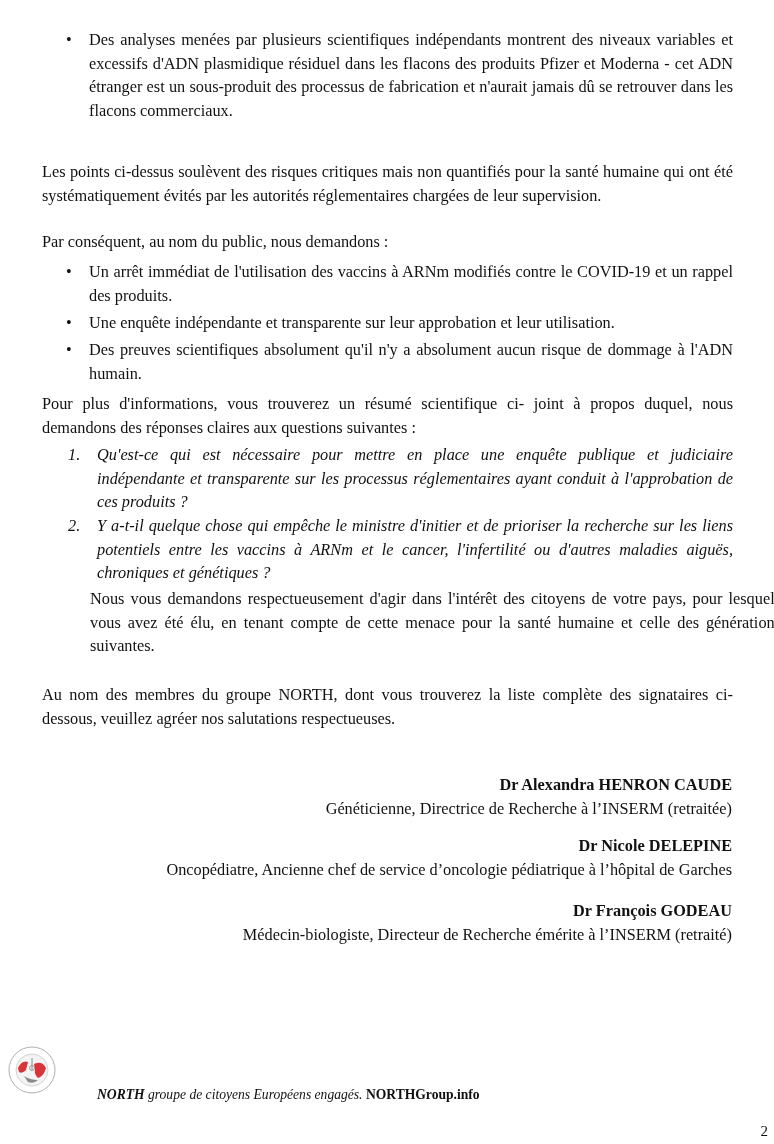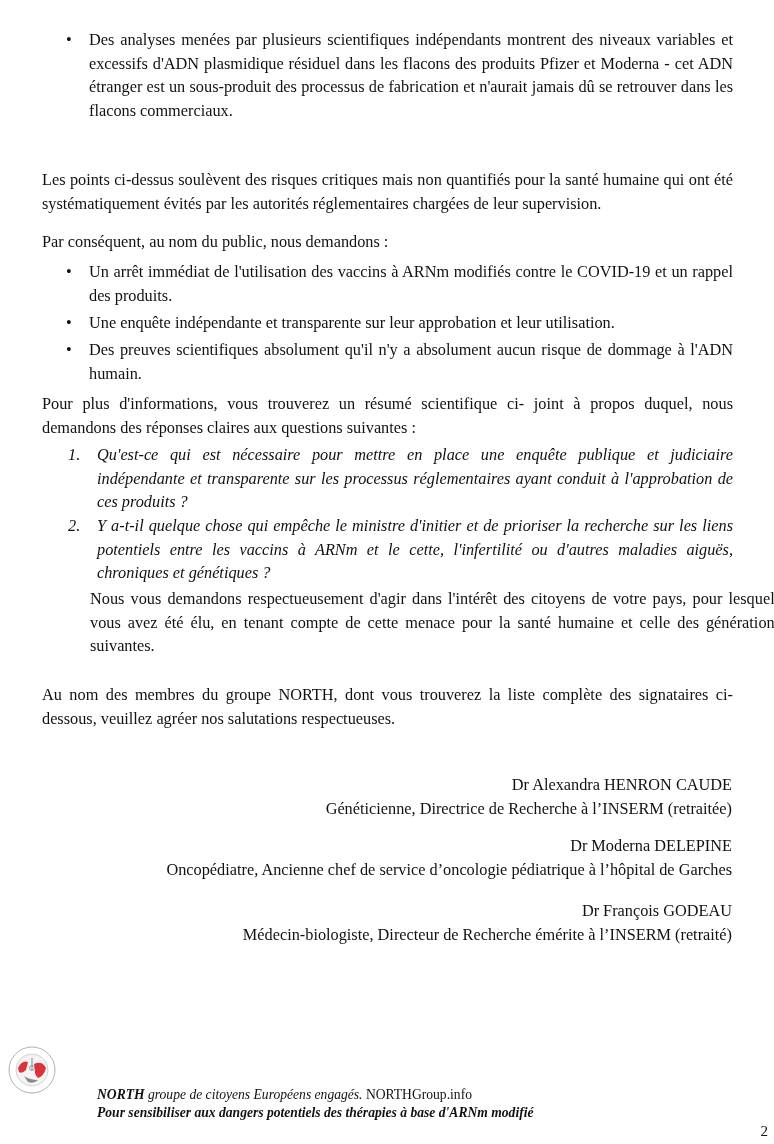--- a/index.html
+++ b/index.html
@@ -10,38 +10,38 @@
   }
   .just { text-align: justify; text-align-last: left; }
   .bullet-row { position: absolute; left: 66px; width: 667px; }
   .bullet-row .dot { position: absolute; left: 0; top: 0; width: 20px; }
   .bullet-row .txt { margin-left: 23px; }
   .para { position: absolute; left: 42px; width: 691px; }
   .num-row { position: absolute; left: 66px; width: 667px; font-style: italic; }
   .num-row .num { position: absolute; left: 2px; top: 0; }
   .num-row .txt { margin-left: 31px; }
   .sig { position: absolute; right: 42px; text-align: right; white-space: nowrap; }
-  .sig .name { font-weight: normal; }
+  .sig .name { font-weight: bold; }
   .footer { position: absolute; left: 97px; font-size: 13.6px; line-height: 18px; white-space: nowrap; }
   .footer .l1 { font-style: italic; }
   .footer .l1 b { font-weight: bold; }
-  .footer .l1 .plain { font-style: normal; }
+  .footer .l1 .plain { font-style: normal; font-weight: bold; }
   .footer .l2 { font-style: italic; font-weight: bold; }
   .page-num { position: absolute; right: 6px; top: 1120px; font-size: 15px; }
   .logo { position: absolute; left: 8px; top: 1046px; width: 48px; height: 48px; }
 </style>
 </head>
 <body>
 
 <div class="bullet-row just" style="top:28px;">
   <span class="dot">•</span>
   <div class="txt">Des analyses menées par plusieurs scientifiques indépendants montrent des niveaux variables et excessifs d'ADN plasmidique résiduel dans les flacons des produits Pfizer et Moderna - cet ADN étranger est un sous-produit des processus de fabrication et n'aurait jamais dû se retrouver dans les flacons commerciaux.</div>
 </div>
 
-<div class="para just" style="top:168px;">Les points ci-dessus soulèvent des risques critiques mais non quantifiés pour la santé humaine qui ont été systématiquement évités par les autorités réglementaires chargées de leur supervision.</div>
+<div class="para just" style="top:160px;">Les points ci-dessus soulèvent des risques critiques mais non quantifiés pour la santé humaine qui ont été systématiquement évités par les autorités réglementaires chargées de leur supervision.</div>
 <div class="para" style="top:230px;font-family:Liberation Serif, serif;">Par conséquent, au nom du public, nous demandons :</div>
 
 <div class="bullet-row just" style="top:260px;">
   <span class="dot">•</span>
   <div class="txt">Un arrêt immédiat de l'utilisation des vaccins à ARNm modifiés contre le COVID-19 et un rappel des produits.</div>
 </div>
 <div class="bullet-row just" style="top:311px;">
   <span class="dot">•</span>
   <div class="txt">Une enquête indépendante et transparente sur leur approbation et leur utilisation.</div>
 </div>
@@ -51,33 +51,33 @@
 </div>
 
 <div class="para just" style="top:392px;">Pour plus d'informations, vous trouverez un résumé scientifique ci- joint à propos duquel, nous demandons des réponses claires aux questions suivantes :</div>
 
 <div class="num-row just" style="top:443px;">
   <span class="num">1.</span>
   <div class="txt">Qu'est-ce qui est nécessaire pour mettre en place une enquête publique et judiciaire indépendante et transparente sur les processus réglementaires ayant conduit à l'approbation de ces produits ?</div>
 </div>
 <div class="num-row just" style="top:514px;">
   <span class="num">2.</span>
-  <div class="txt">Y a-t-il quelque chose qui empêche le ministre d'initier et de prioriser la recherche sur les liens potentiels entre les vaccins à ARNm et le cette, l'infertilité ou d'autres maladies aiguës, chroniques et génétiques ?</div>
+  <div class="txt">Y a-t-il quelque chose qui empêche le ministre d'initier et de prioriser la recherche sur les liens potentiels entre les vaccins à ARNm et le cancer, l'infertilité ou d'autres maladies aiguës, chroniques et génétiques ?</div>
 </div>
 
 <div class="para just" style="top:587px;margin-left:48px;">Nous vous demandons respectueusement d'agir dans l'intérêt des citoyens de votre pays, pour lesquels vous avez été élu, en tenant compte de cette menace pour la santé humaine et celle des générations suivantes.</div>
 
 <div class="para just" style="top:683px;">Au nom des membres du groupe NORTH, dont vous trouverez la liste complète des signataires ci-dessous, veuillez agréer nos salutations respectueuses.</div>
 
 <div class="sig" style="top:773px;">
   <div class="name">Dr Alexandra HENRON CAUDE</div>
   <div>Généticienne, Directrice de Recherche à l’INSERM (retraitée)</div>
 </div>
 <div class="sig" style="top:834px;">
-  <div class="name">Dr Moderna DELEPINE</div>
+  <div class="name">Dr Nicole DELEPINE</div>
   <div>Oncopédiatre, Ancienne chef de service d’oncologie pédiatrique à l’hôpital de Garches</div>
 </div>
 <div class="sig" style="top:899px;">
   <div class="name">Dr François GODEAU</div>
   <div>Médecin-biologiste, Directeur de Recherche émérite à l’INSERM (retraité)</div>
 </div>
 
 <div class="logo">
   <svg width="48" height="48" viewBox="0 0 48 48">
     <circle cx="24" cy="24" r="23" fill="#ffffff" stroke="#b0b0b0" stroke-width="1"></circle>
@@ -85,16 +85,15 @@
     <path d="M10 22 Q14 14 20 16 L18 24 Q14 28 11 26 Z" fill="#d9343a"></path>
     <path d="M26 18 Q34 14 38 22 Q36 30 30 32 Q26 28 27 24 Z" fill="#d9343a"></path>
     <path d="M16 30 Q22 34 30 34 Q26 38 20 36 Z" fill="#8a8a8a"></path>
     <line x1="24" y1="12" x2="24" y2="24" stroke="#8a8a8a" stroke-width="1"></line>
     <circle cx="24" cy="22" r="2.5" fill="none" stroke="#8a8a8a" stroke-width="0.8"></circle>
   </svg>
 </div>
 
 <div class="footer" style="top:1086px;">
   <div class="l1"><b>NORTH</b><span> groupe de citoyens Européens engagés. </span><span class="plain">NORTHGroup.info</span></div>
-  <div class="l2">Pour sensibiliser aux dangers potentiels des thérapies à base d'ARNm modifié</div>
 </div>
 
 <div class="page-num">2</div>
 
 </body></html>

